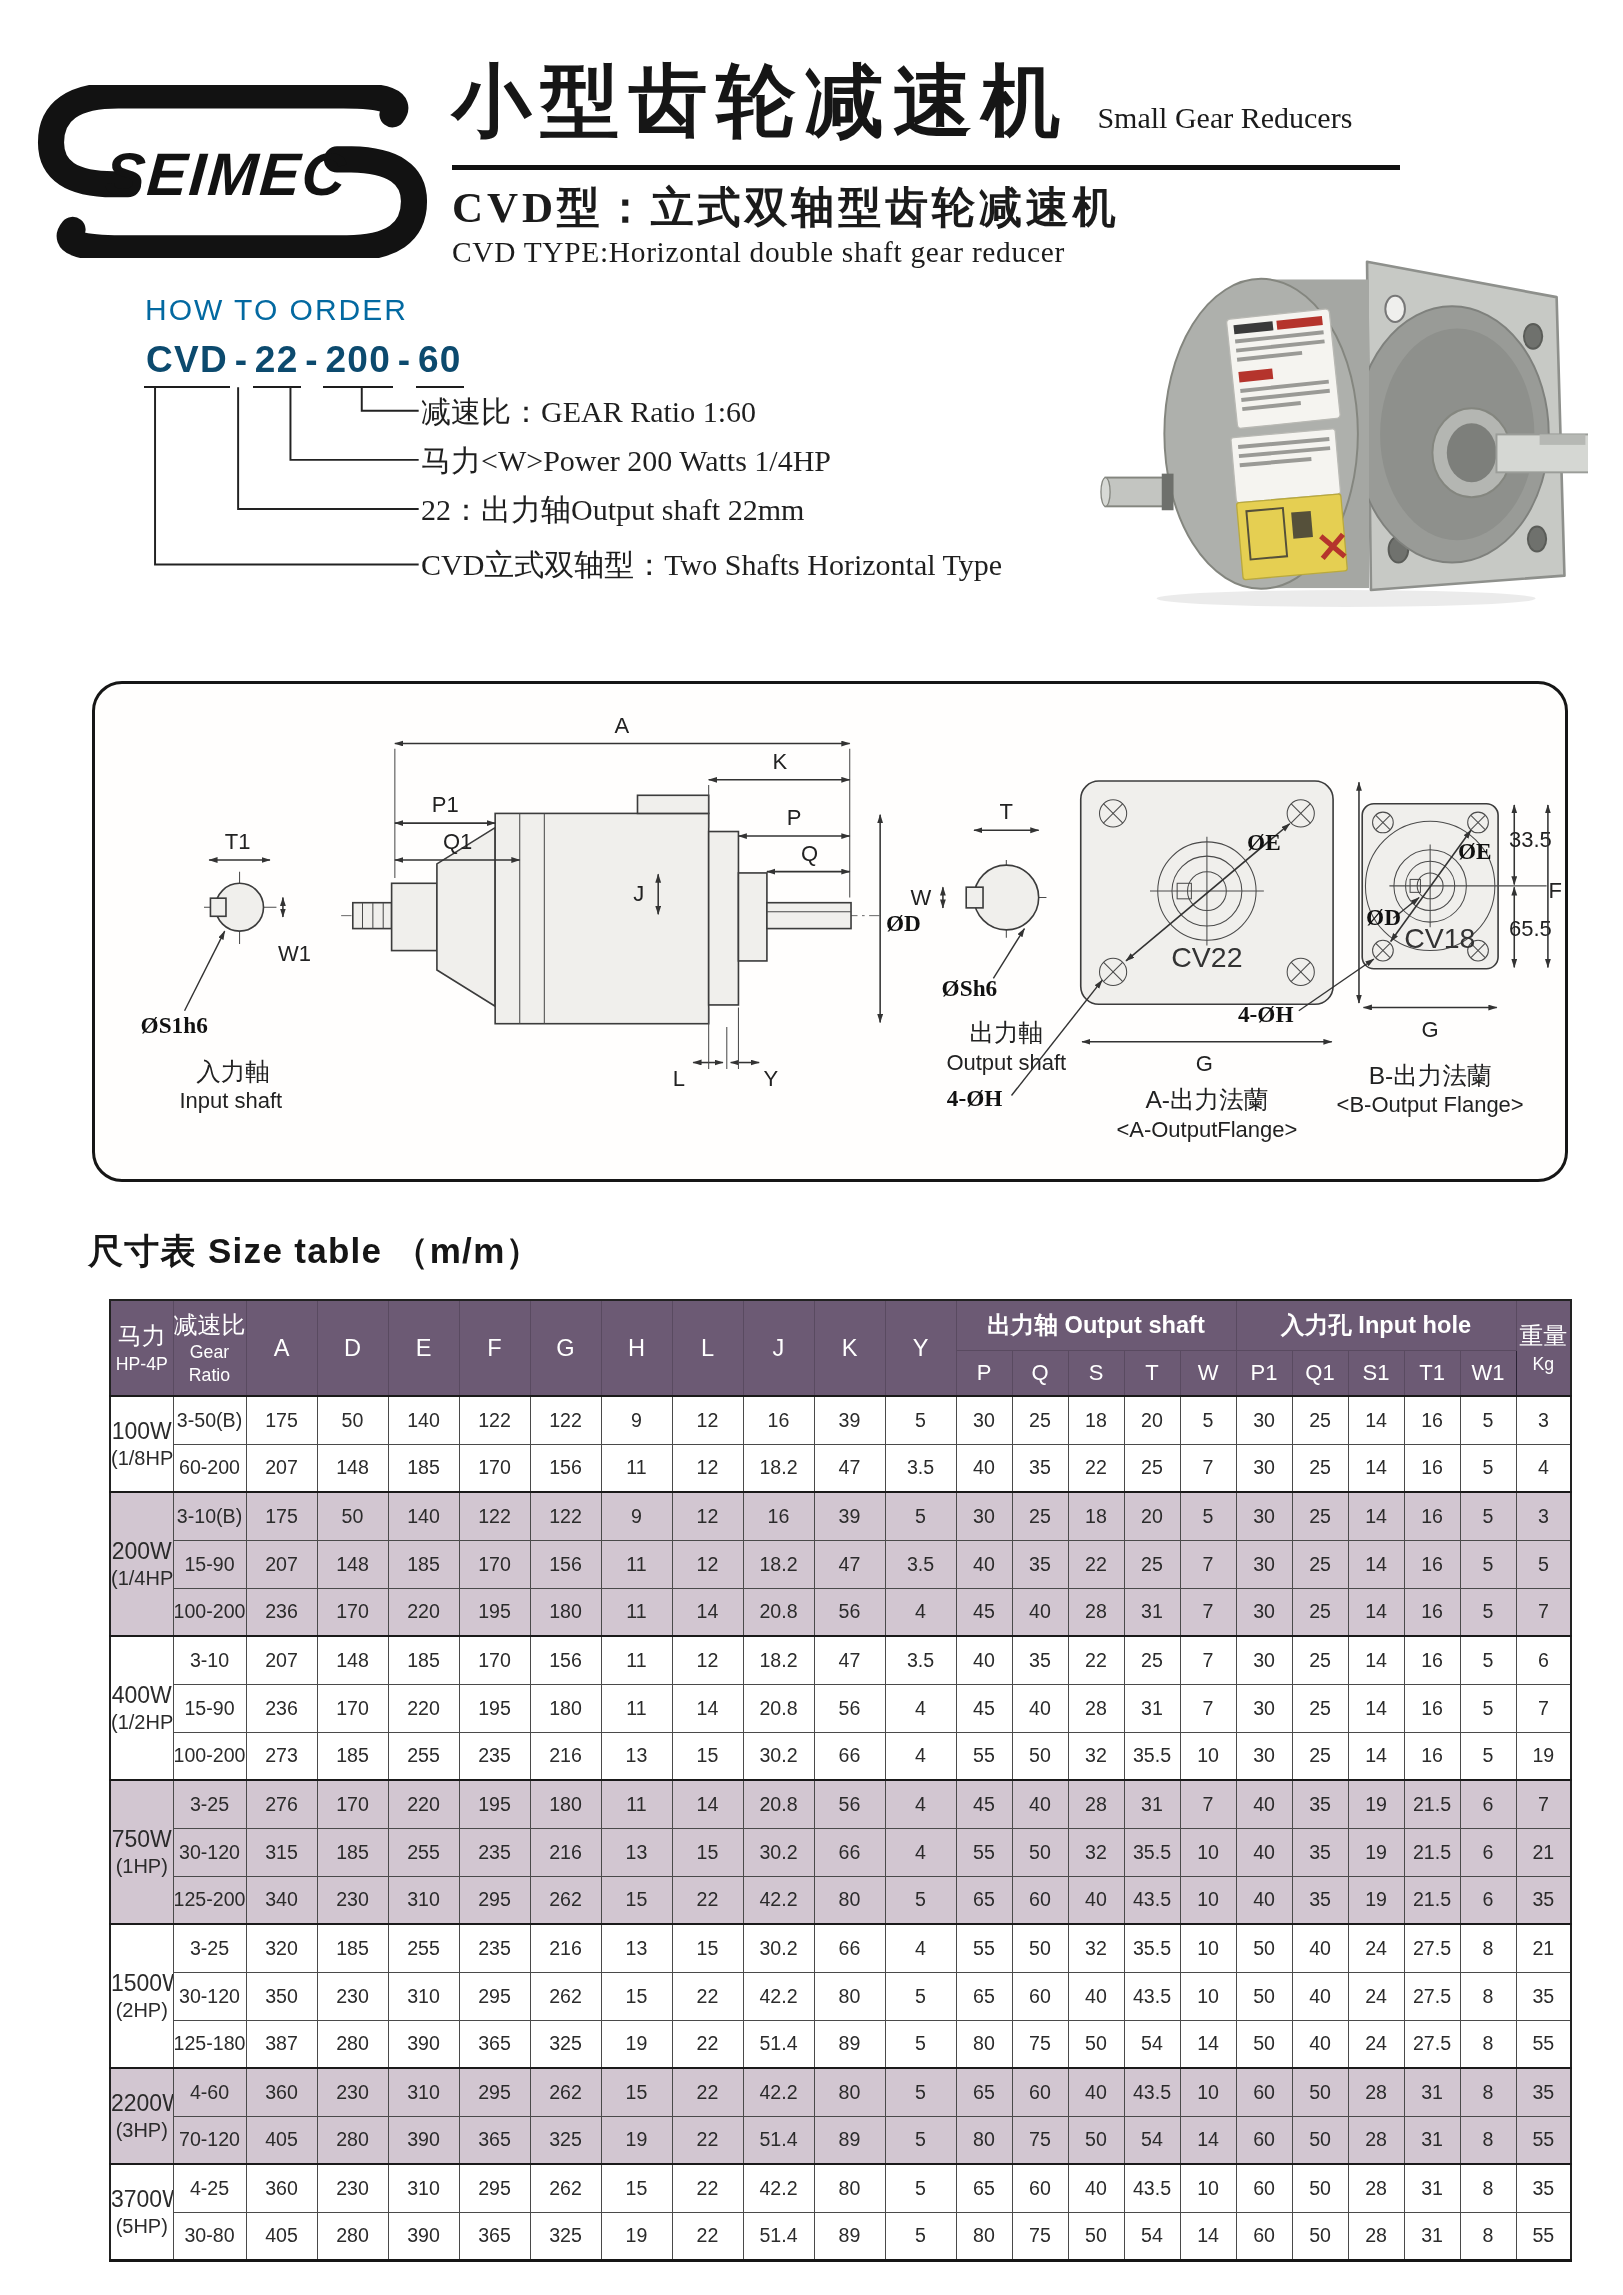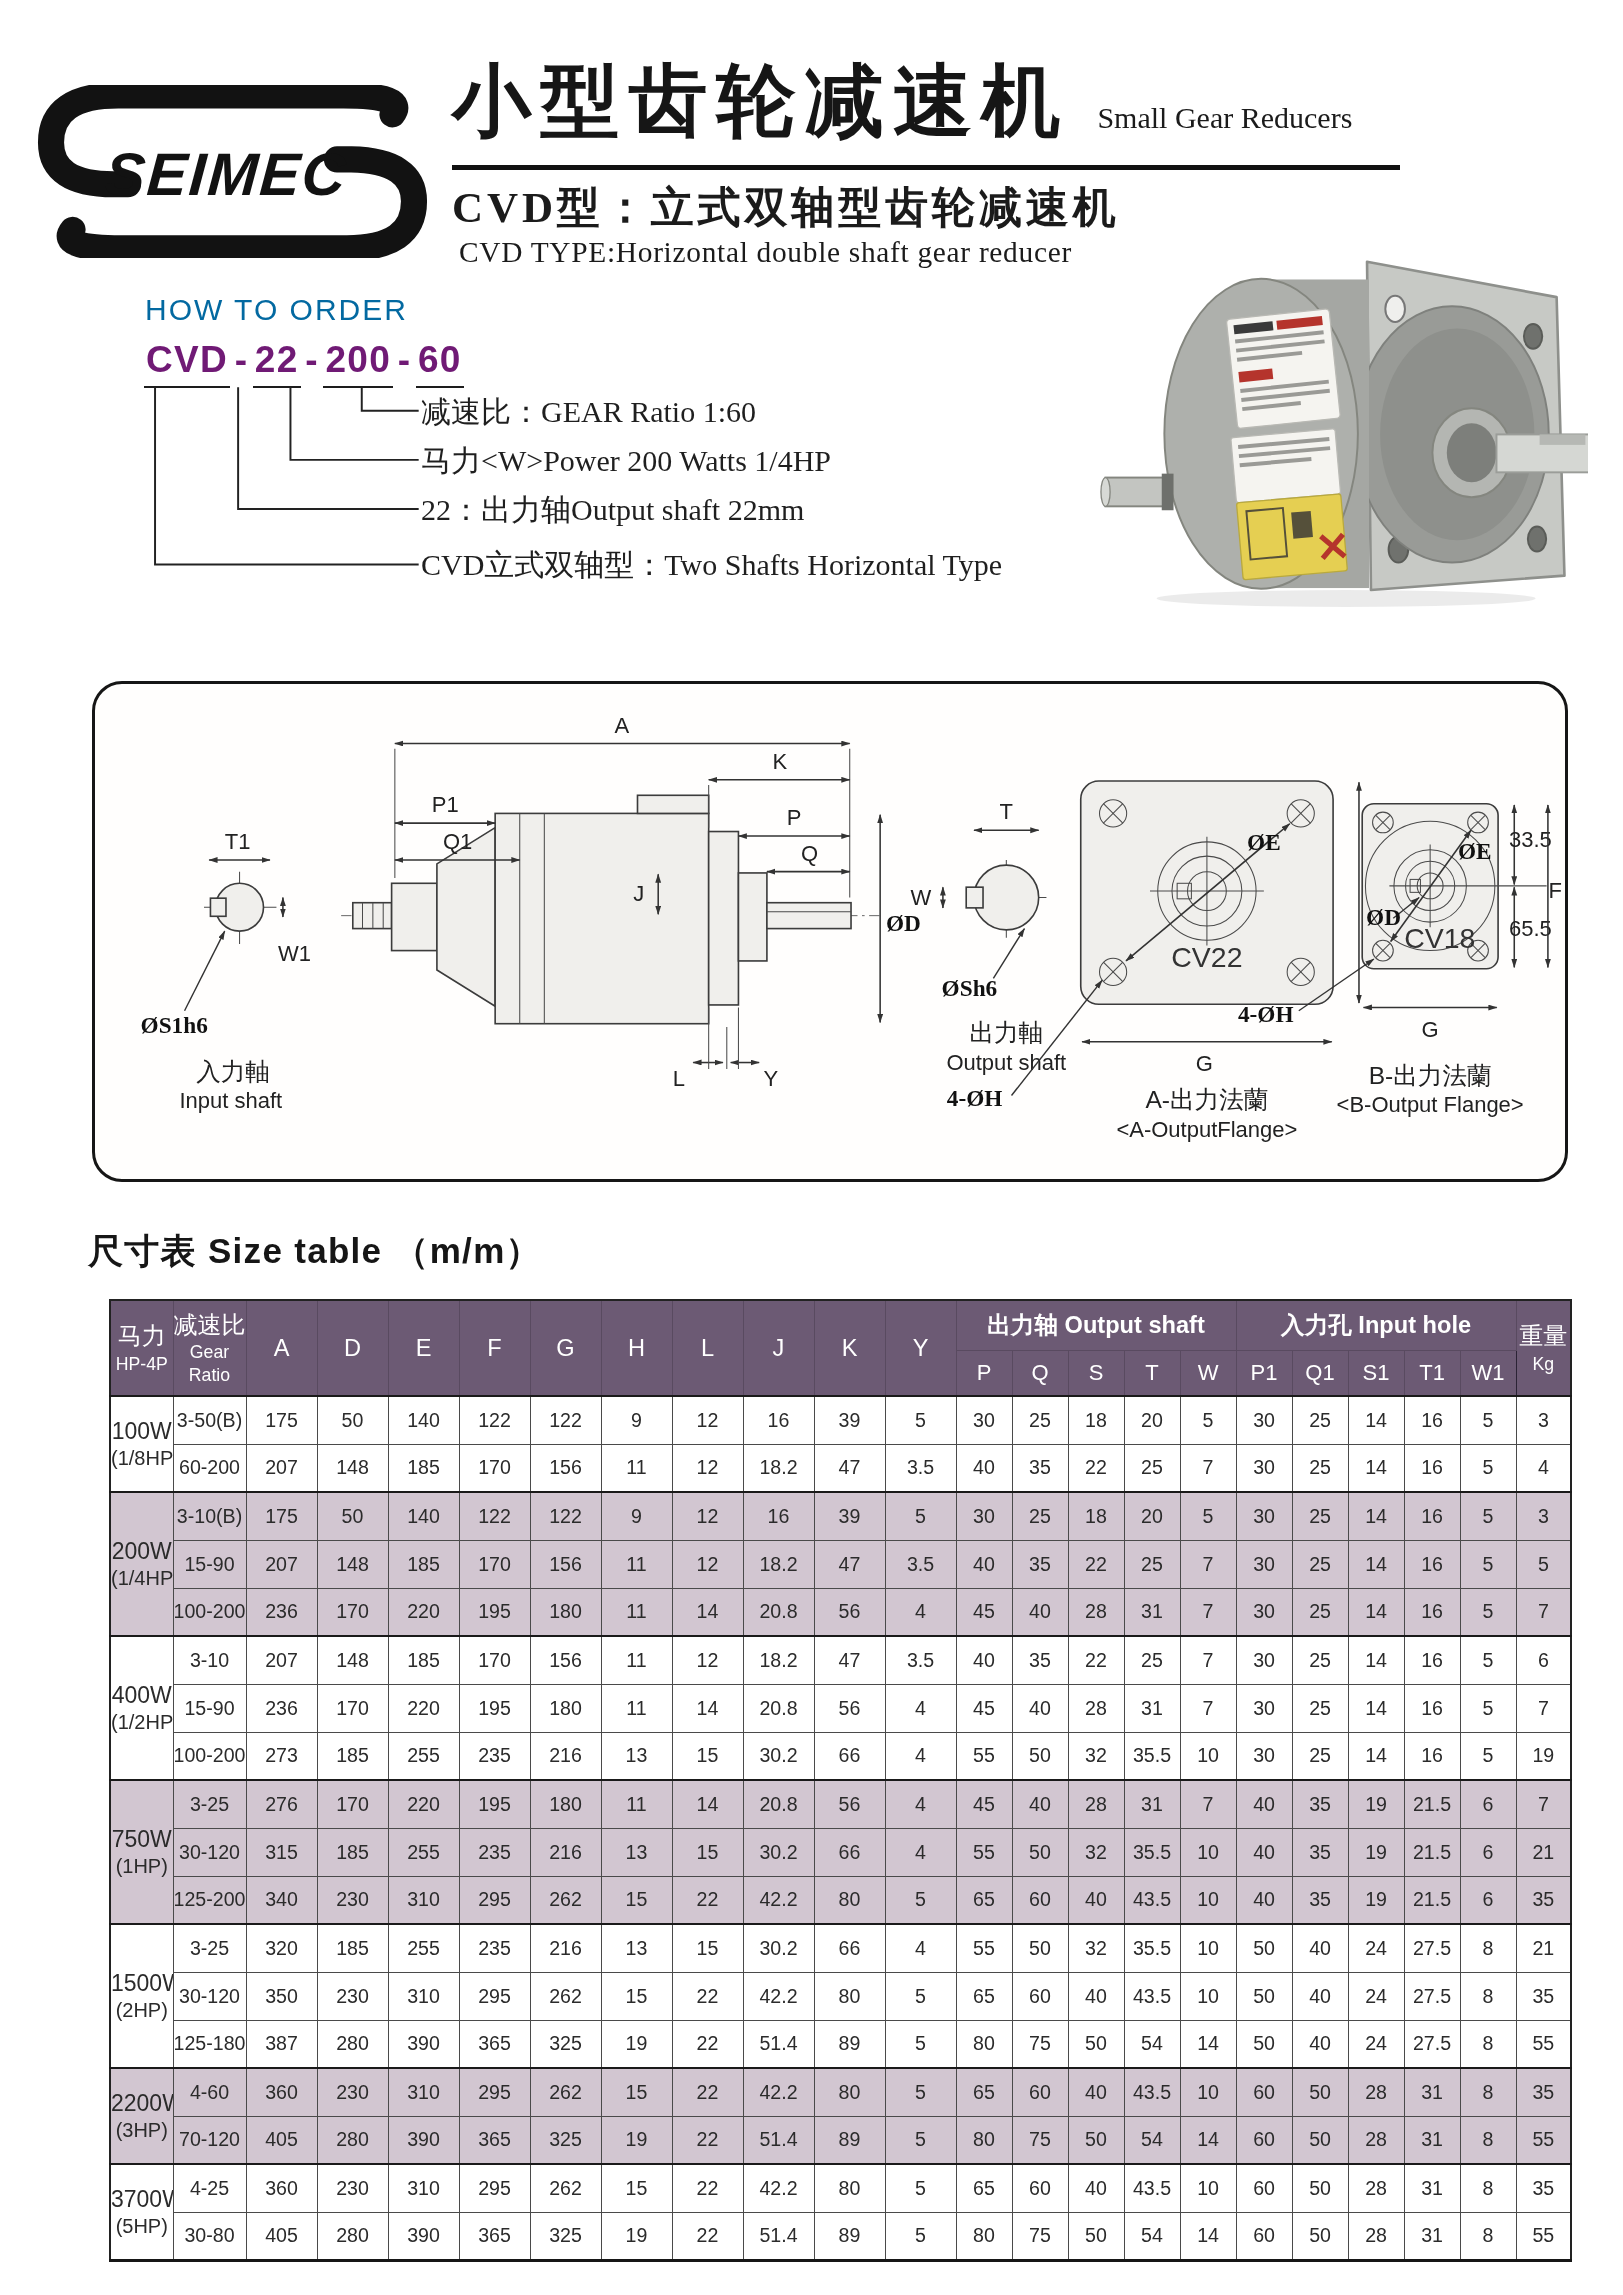--- a/index.html
+++ b/index.html
@@ -22,26 +22,26 @@
     font-family:"Liberation Serif", serif; font-size:30px; color:#1b1b1b;
     display:inline-block; margin-left:28px; vertical-align:baseline;
   }
   #title-rule { left:452px; top:165px; width:948px; height:5.2px; background:#111; }
   #subtitle-cn {
     left:452px; top:179px; font-family:"Liberation Serif", serif;
     font-size:43px; font-weight:600; letter-spacing:3.9px; color:#1b1b1b;
   }
   #subtitle-en {
     left:452px; top:236px; font-family:"Liberation Serif", serif;
-    font-size:29.4px; color:#1b1b1b; letter-spacing:0.7px;margin-left:7px;
+    font-size:29.4px; color:#1b1b1b; letter-spacing:0.7px;
   }
 
   
   #order-heading { left:145px; top:293px; font-size:30px; letter-spacing:2px; color:#0369a1; }
-  #order-code { left:144px; top:339px; font-size:37px; font-weight:700; letter-spacing:1.3px; color:#701a75; white-space:nowrap; }
+  #order-code { left:144px; top:339px; font-size:37px; font-weight:700; letter-spacing:1.3px; color:#0c4a6e; white-space:nowrap; }
   .code-part { border-bottom:2.6px solid #1d1d1d; padding:0 2px 5.2px; display:inline-block; }
   .code-sep  { padding:0 4.6px 5.2px; display:inline-block; }
   .legend-line {
     left:421px; font-family:"Liberation Serif", serif; font-size:30px;
     color:#1f1f1f; white-space:nowrap; line-height:37px;
   }
   #legend-0 { top:393px; } #legend-1 { top:442px; } #legend-2 { top:491px; } #legend-3 { top:546px; }
   #order-lines { left:0; top:0; width:1623px; height:628px; pointer-events:none; }
   #order-lines polyline { fill:none; stroke:#222; stroke-width:3; }
 

